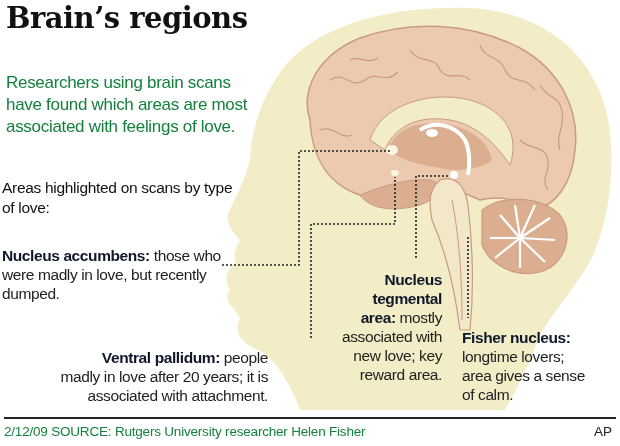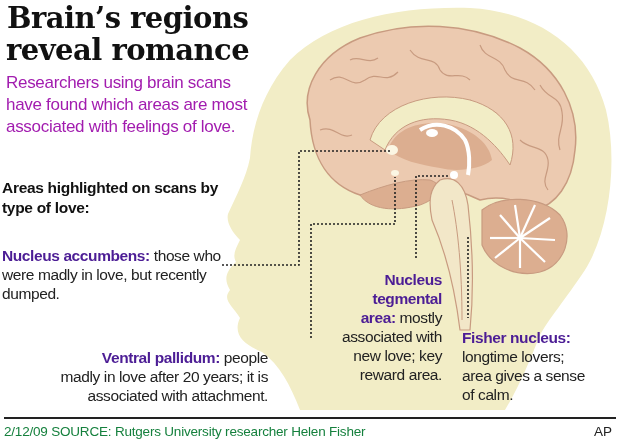--- a/index.html
+++ b/index.html
@@ -1,22 +1,22 @@
 <!DOCTYPE html>
 <html><head>
 <meta charset="utf-8">
 <style>
   html, body { margin:0; padding:0; background:#fff; }
   body { width:620px; height:446px; position:relative; overflow:hidden; font-family:"Liberation Sans", sans-serif; color:#1a1a1a; }
   .art { position:absolute; left:0; top:0; width:620px; height:446px; }
   .title { position:absolute; left:6px; top:2px; font-family:"DejaVu Serif", serif; font-weight:bold; font-size:29px; line-height:32px; letter-spacing:-0.5px; color:#111;text-align:center; }
-  .intro { position:absolute; left:6px; top:72px; width:260px; font-size:17px; line-height:22px; color:#a21caf; letter-spacing:-0.3px; }
-  .subhead { position:absolute; left:2px; top:178px; width:240px; font-size:15.5px; line-height:20px; font-weight:bold; color:#111; letter-spacing:-0.3px; }
+  .intro { position:absolute; left:6px; top:72px; width:260px; font-size:17px; line-height:22px; color:#15803d; letter-spacing:-0.3px; }
+  .subhead { position:absolute; left:2px; top:178px; width:240px; font-size:15.5px; line-height:20px; font-weight:normal; color:#111; letter-spacing:-0.3px; }
   .label { position:absolute; font-size:15.5px; line-height:19px; color:#222; letter-spacing:-0.4px; }
-  .label b { color:#4c1d95;margin-top:23px; }
+  .label b { color:#0f172a;margin-top:23px; }
   .nucleus { left:2px; top:246px; width:230px; }
   .pallidum { left:60px; top:348px; width:208px; text-align:right; }
   .vta { left:336px; top:270px; width:106px; text-align:right; }
   .raphe { left:462px; top:328px; width:130px; }
   .rule { position:absolute; left:4px; top:417px; width:612px; height:2px; background:#222; }
   .footer { position:absolute; left:4px; top:424px; font-size:13.5px; color:#15803d; letter-spacing:-0.2px; }
   .credit { position:absolute; right:8px; top:424px; font-size:13.5px; color:#222; }
 </style>
 </head>
 <body>
@@ -69,21 +69,20 @@
   <g stroke="#222" stroke-width="1.6" stroke-dasharray="2,2" fill="none">
     <polyline points="222,265 299,265 299,151 390,151"></polyline>
     <polyline points="311,338 311,224 395,224 395,177"></polyline>
     <polyline points="416,258 416,176 450,176"></polyline>
     <polyline points="468,237 468,318"></polyline>
   </g>
 </svg>
 
 <div class="title">
   <div>Brain’s regions</div>
-  <div>reveal romance</div>
 </div>
 
 <div class="intro">Researchers using brain scans have found which areas are most associated with feelings of love.</div>
 <div class="subhead">Areas highlighted on scans by type of love:</div>
 
 <div class="label nucleus">
   <b>Nucleus accumbens:</b><span> those who were madly in love, but recently dumped.</span>
 </div>
 <div class="label pallidum">
   <b>Ventral pallidum:</b><span> people madly in love after 20 years; it is associated with attachment.</span>

